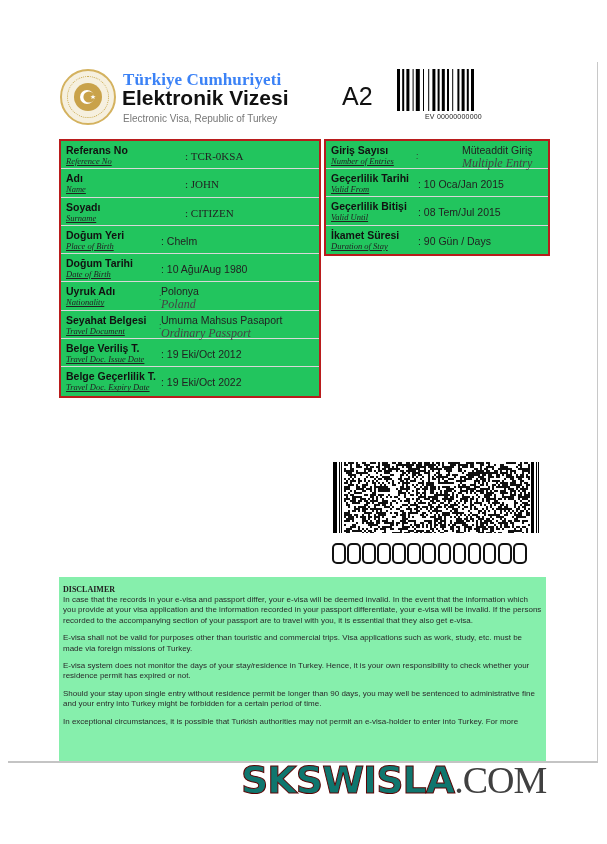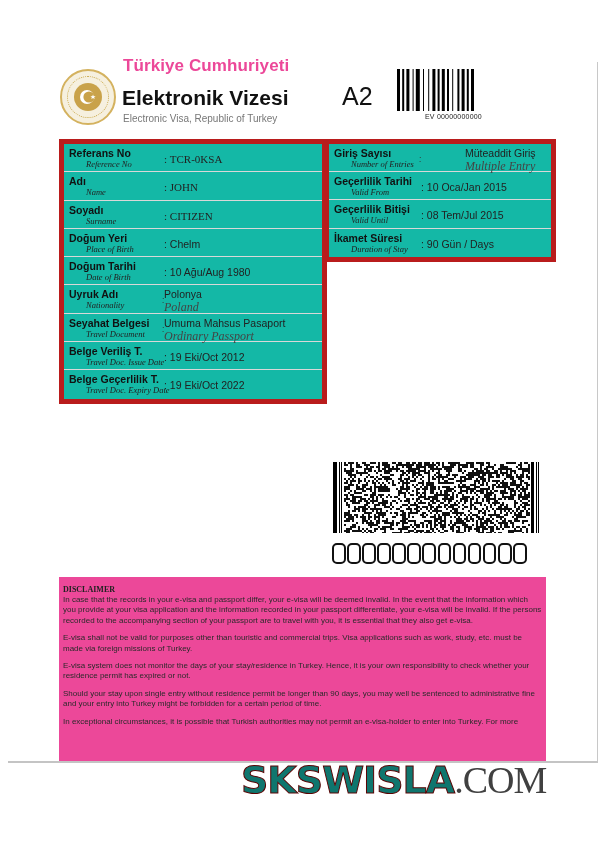--- a/index.html
+++ b/index.html
@@ -4,57 +4,57 @@
 <style>
   html, body { margin:0; padding:0; background:#ffffff; }
   body { width:607px; height:844px; position:relative; overflow:hidden; font-family:"Liberation Sans", sans-serif; color:#111; }
   .page-edge-right { position:absolute; left:597px; top:62px; width:1px; height:700px; background:#c8c8c8; }
   .page-edge-bottom { position:absolute; left:8px; top:761px; width:590px; height:2px; background:#c4c4c4; }
 
   
   .seal { position:absolute; left:60px; top:69px; width:56px; height:56px; border-radius:50%; background:#f6f0df; border:2px solid #d4b25f; box-sizing:border-box; }
   .seal .ring { position:absolute; left:5px; top:5px; width:42px; height:42px; border-radius:50%; border:1px dotted #c9a84a; box-sizing:border-box; }
   .seal .core { position:absolute; left:12px; top:12px; width:28px; height:28px; border-radius:50%; background:#c9a24a; }
-  .title1 { position:absolute; left:123px; top:56px; font-size:17px; font-weight:bold; color:#ec4899; letter-spacing:0.1px; }
+  .title1 { position:absolute; left:123px; top:70px; font-size:17px; font-weight:bold; color:#3b82f6; letter-spacing:0.1px;font-family:Liberation Serif, serif; }
   .title2 { position:absolute; left:122px; top:86px; font-size:21px; font-weight:bold; color:#111; }
   .subtitle { position:absolute; left:123px; top:113px; font-size:10px; color:#777; }
 
   .a2 { position:absolute; left:342px; top:82px; font-size:25px; font-weight:normal; color:#111; }
   .barcode1 { position:absolute; left:397px; top:69px; width:130px; height:42px; }
   .barcode1-text { position:absolute; left:425px; top:113px; font-size:7px; color:#222; letter-spacing:0.2px; }
 
   
-  .tbl { position:absolute; border:5px solid #b91c1c; background:#14b8a6; }
+  .tbl { position:absolute; border:2px solid #b91c1c; background:#22c55e; }
   .tbl-left { left:59px; top:139px; width:258px; }
   .tbl-right { left:324px; top:139px; width:222px; }
   .row { position:relative; border-bottom:1px solid #d8d8d8; box-sizing:border-box; }
   .row:last-child { border-bottom:none; }
   .tbl-left .row { height:28.3px; }
   .tbl-right .row { height:28.2px; }
   .lbl-tr { position:absolute; left:5px; top:3px; font-size:10.5px; font-weight:bold; color:#111; white-space:nowrap; }
-  .lbl-en { position:absolute; left:22px; top:15px; font-family:"Liberation Serif", serif; font-style:italic; font-size:8.5px; color:#222; white-space:nowrap; }
+  .lbl-en { position:absolute; left:5px; top:15px; font-family:"Liberation Serif", serif; font-style:italic; font-size:8.5px; color:#222; white-space:nowrap;text-decoration:underline; }
   .val { position:absolute; top:9px; font-size:10.5px; color:#222; white-space:nowrap; }
   .tbl-left .val { left:100px; }
   .tbl-right .val { left:92px; }
-  .val.serif { font-family:"Liberation Serif", serif; font-size:11px; }
+  .val.serif { font-family:"Liberation Serif", serif; font-size:11px;margin-left:24px; }
   .val2-tr { position:absolute; top:3px; font-size:10.5px; color:#222; white-space:nowrap; }
   .val2-en { position:absolute; top:15px; font-family:"Liberation Serif", serif; font-style:italic; font-size:12px; color:#444; white-space:nowrap; }
   .tbl-left .val2-tr, .tbl-left .val2-en { left:100px; }
   .tbl-right .val2-tr, .tbl-right .val2-en { left:92px;padding-left:44px; }
   .colon2 { position:absolute; top:6px; font-size:9px; color:#333; }
   .tbl-left .colon2 { left:98px; }
   .tbl-right .colon2 { left:90px; }
 
   
   .pdf417 { position:absolute; left:333px; top:462px; width:207px; height:71px; }
   .code-digits { position:absolute; left:332px; top:543px; font-size:26px; color:#111; letter-spacing:-0.5px; font-family:"Liberation Sans", sans-serif; }
   .code-digits span { display:inline-block; width:13.7px; height:21px; border:2.2px solid #111; border-radius:5px; box-sizing:border-box; margin-right:1.4px; vertical-align:top; }
 
   
-  .disclaimer { position:absolute; left:59px; top:577px; width:487px; height:184px; background:#ec4899; box-sizing:border-box; padding:8px 4px 0 4px; }
+  .disclaimer { position:absolute; left:59px; top:577px; width:487px; height:184px; background:#86efac; box-sizing:border-box; padding:8px 4px 0 4px; }
   .disc-title { font-family:"Liberation Serif", serif; font-weight:bold; font-size:8px; color:#222; line-height:10px; }
   .disc-p { font-size:8px; line-height:10.4px; color:#2a2a2a; margin:0 0 7px 0; }
 
   
   .watermark { position:absolute; left:241px; top:758px; font-size:38px; font-family:"DejaVu Sans", sans-serif; font-weight:bold; letter-spacing:-1px; }
   .wm-red { color:#e8161f; -webkit-text-stroke:1px #5a0000; }
   .wm-blue { color:#1818b0; font-weight:normal; }
 </style>
 </head>
 <body>

